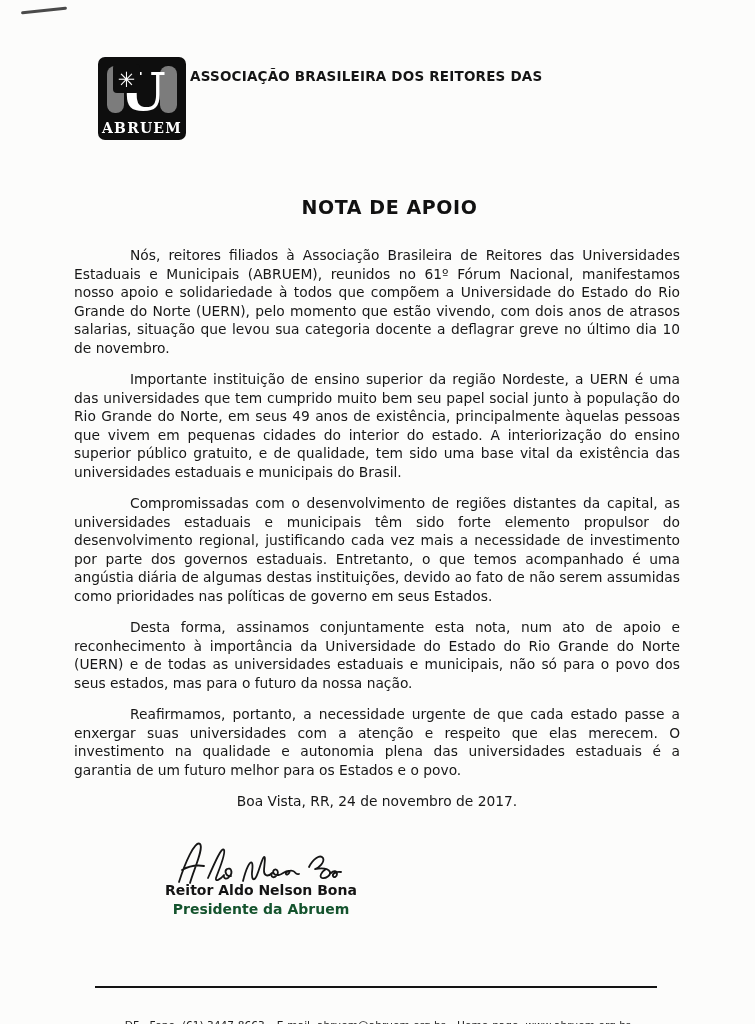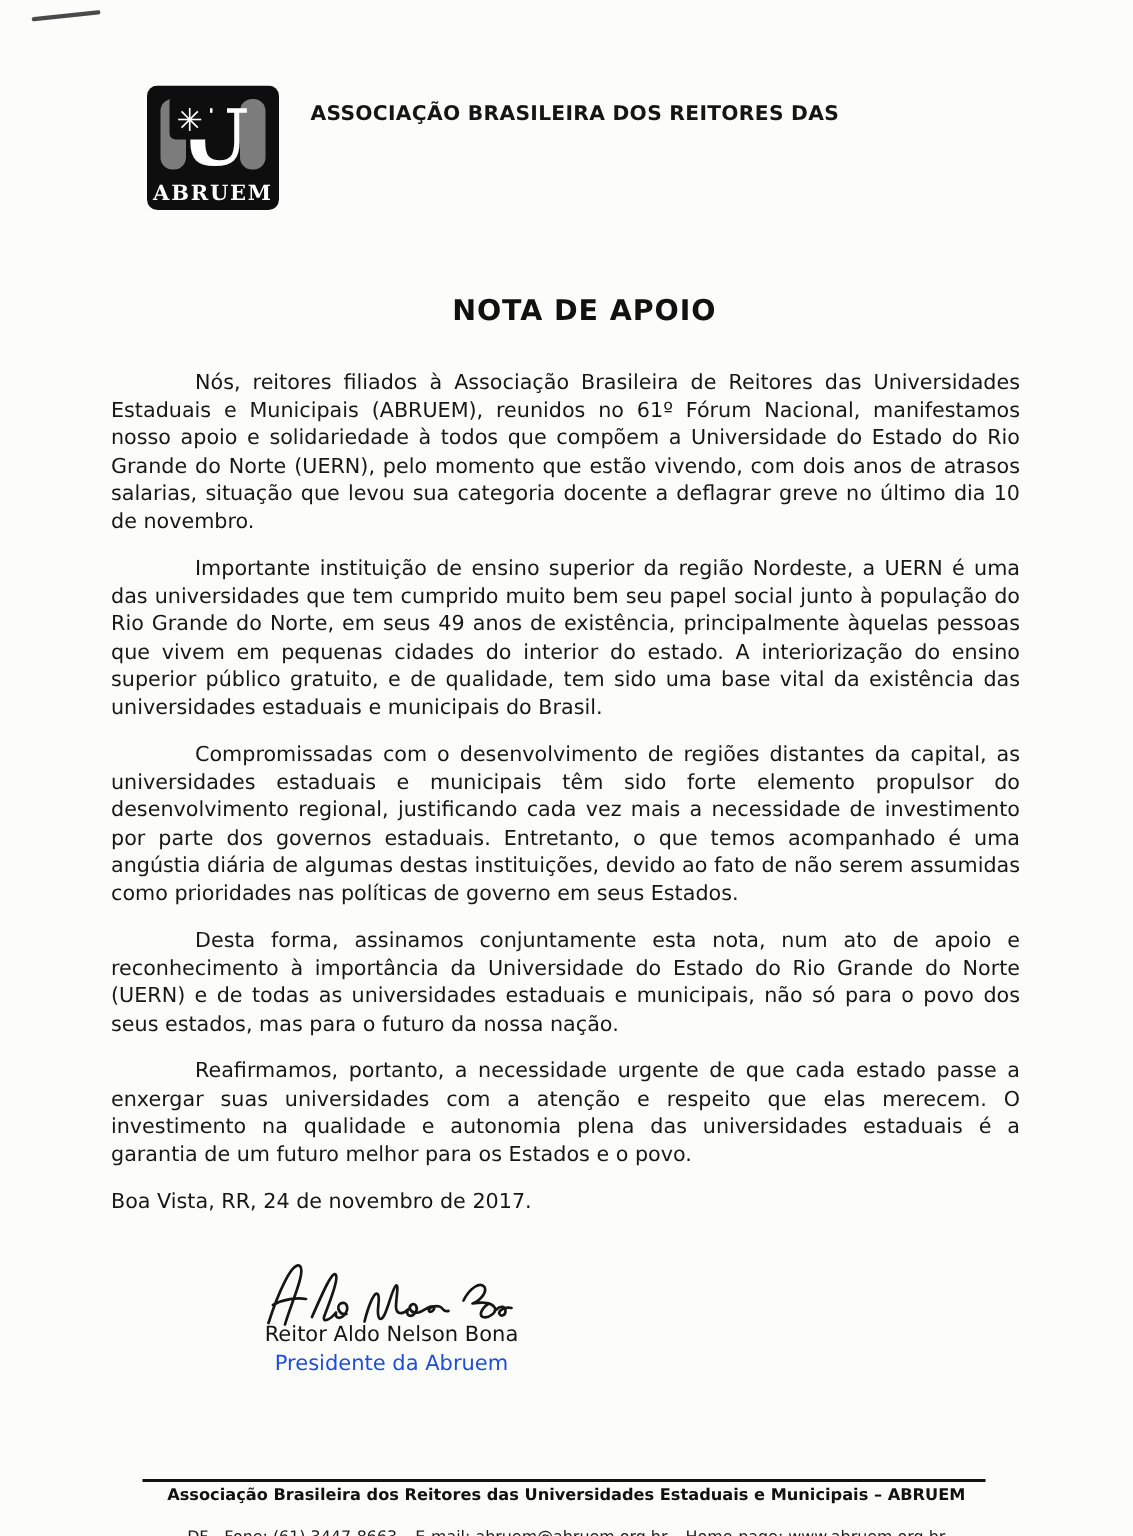--- a/index.html
+++ b/index.html
@@ -18,46 +18,46 @@
     position: absolute; left: 21px; top: 9px;
     width: 46px; height: 3px; background: #2a2a2a;
     transform: rotate(-6deg); border-radius: 2px;
     opacity: .85;
   }
 
   
   .header { position: absolute; left: 98px; top: 57px; display: flex; align-items: flex-start; }
   .logo { width: 88px; height: 83px; flex: 0 0 auto; }
   .org-name {
-    margin-left: 21px; padding-top: 10px;
+    margin-left: 4px; padding-top: 10px;
     font-weight: bold; font-size: 13.5px; line-height: 19px;
     letter-spacing: .2px; color: #151515;
   }
 
   
   .doc-title {
     position: absolute; top: 196px; left: 0; width: 100%;
     text-align: center; font-weight: bold; font-size: 19px;
     letter-spacing: .6px; color: #111; padding-left: 24px;
   }
 
   
   .content {
     position: absolute; left: 74px; top: 246px; width: 606px;
     font-size: 13.8px; line-height: 18.5px; text-align: justify;
     color: #171717;
   }
   .content p { text-indent: 56px; margin-bottom: 13px; }
-  .date-line { text-indent: 0 !important; margin-top: 5px; }
+  .date-line { text-align: center; text-indent: 0 !important; margin-top: 5px; }
 
   
-  .signature-block { margin-left: 82px; margin-top: 26px; width: 210px; text-align: center; }
+  .signature-block { margin-left: 82px; margin-top: 26px; width: 210px; text-align: center; font-weight: bold; }
   .signature-svg { display: block; margin: 0 auto -4px auto; }
   .sig-name { font-size: 14px; line-height: 19px; text-align: center; color: #141414; }
-  .sig-role { font-size: 14px; line-height: 19px; text-align: center; color: #1d4ed8; }
+  .sig-role { font-size: 14px; line-height: 19px; text-align: center; color: #14532d; }
 
   
   .footer-rule {
     position: absolute; left: 95px; top: 986px;
     width: 562px; height: 2px; background: #131313;
   }
   .footer-line1 {
     position: absolute; top: 990px; left: 0; width: 100%;
     text-align: center; font-weight: bold; font-size: 10.8px; color: #111;
   }
@@ -108,16 +108,15 @@
         <path d="M37,41 C44,25 51,9 53,13 C55,17 47,35 45,41 C44,45 49,43 53,38 C52,42 56,43 59,39 C62,35 60,30 56,32 C53,34 55,40 60,39"></path>
         <path d="M72,44 C75,32 79,23 81,26 C83,29 79,39 82,42 C86,45 90,22 93,20 C95,19 93,29 93,34 C93,39 97,40 101,36 C99,40 103,42 106,38 C108,35 106,31 103,33 C101,35 103,39 108,38 C112,37 115,33 118,34 C120,35 116,39 115,37 C114,35 119,33 122,34 C125,35 124,38 128,37"></path>
         <path d="M138,30 C142,22 149,17 152,21 C154,25 148,31 144,32 C150,31 157,31 159,35 C160,38 155,42 151,41 C148,40 150,35 155,32 M160,36 C163,33 166,34 166,37 C166,40 163,41 162,39 C161,37 165,34 170,35"></path>
       </svg>
       <div class="sig-name">Reitor Aldo Nelson Bona</div>
       <div class="sig-role">Presidente da Abruem</div>
     </div>
   </div>
 
   <div class="footer-rule"></div>
-  <div class="footer-line1">Associação Brasileira dos Reitores das Universidades Estaduais e Municipais – ABRUEM</div>
   <div class="footer-line3">DF - Fone: (61) 3447-8663 – E-mail: abruem@abruem.org.br – Home-page: www.abruem.org.br</div>
 
 </div>
 
 </body></html>

